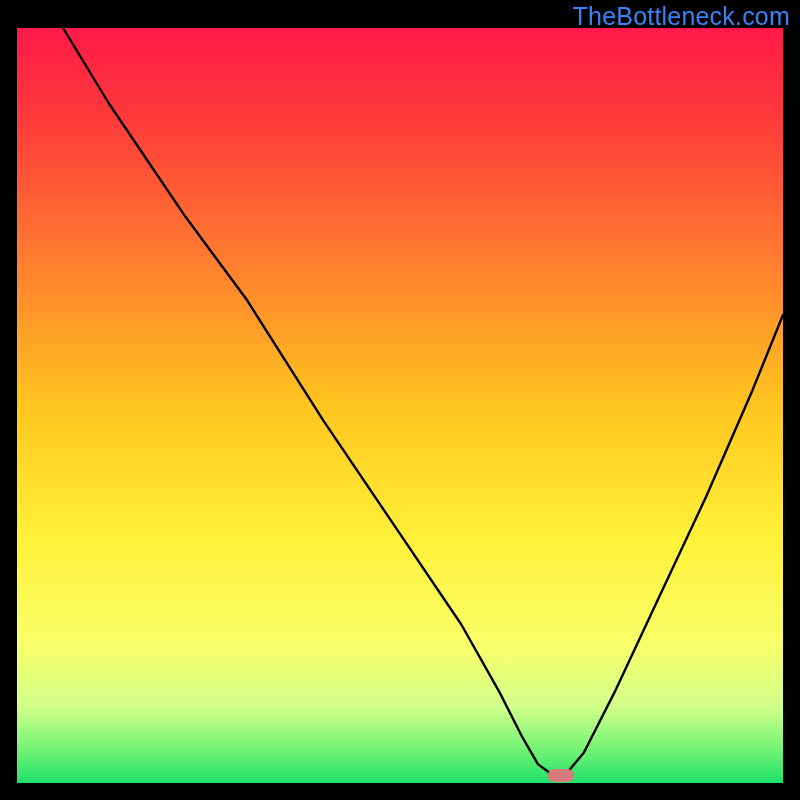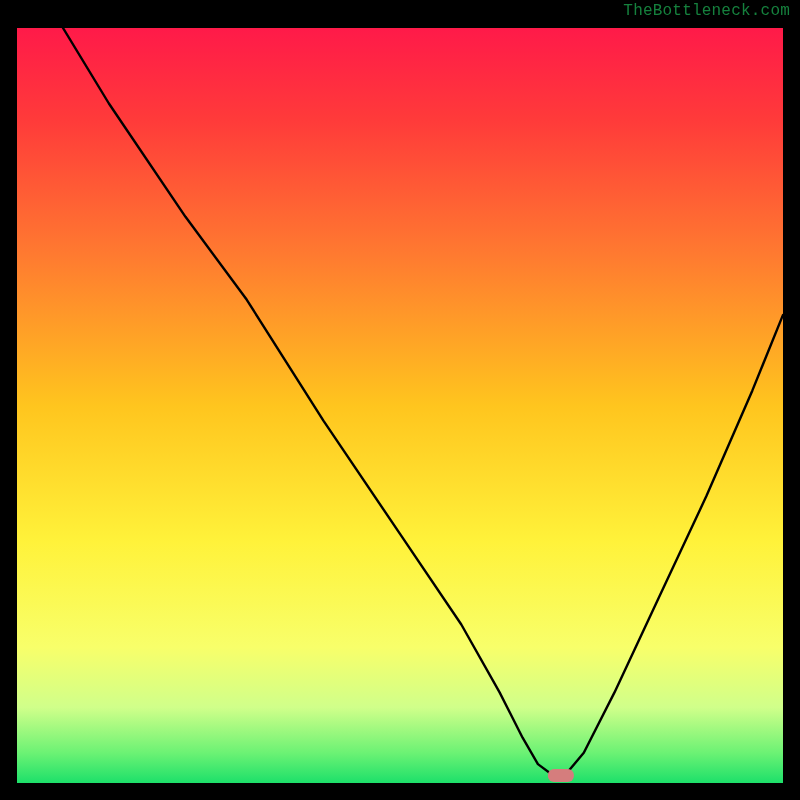--- a/index.html
+++ b/index.html
@@ -14,25 +14,24 @@
   .frame {
     position: relative;
     width: 800px;
     height: 800px;
     background: #000;
   }
   .watermark {
     position: absolute;
     top: 2px;
     right: 10px;
-    color: #15803d;
-    font-size: 16px;
+    color: #3b82f6;
+    font-size: 25px;
     font-weight: 500;
     letter-spacing: 0.2px;
-    font-family: Liberation Mono, monospace;
   }
   .plot-area {
     position: absolute;
     left: 17px;
     top: 28px;
     width: 766px;
     height: 755px;
   }
   svg { display: block; }
 </style>

